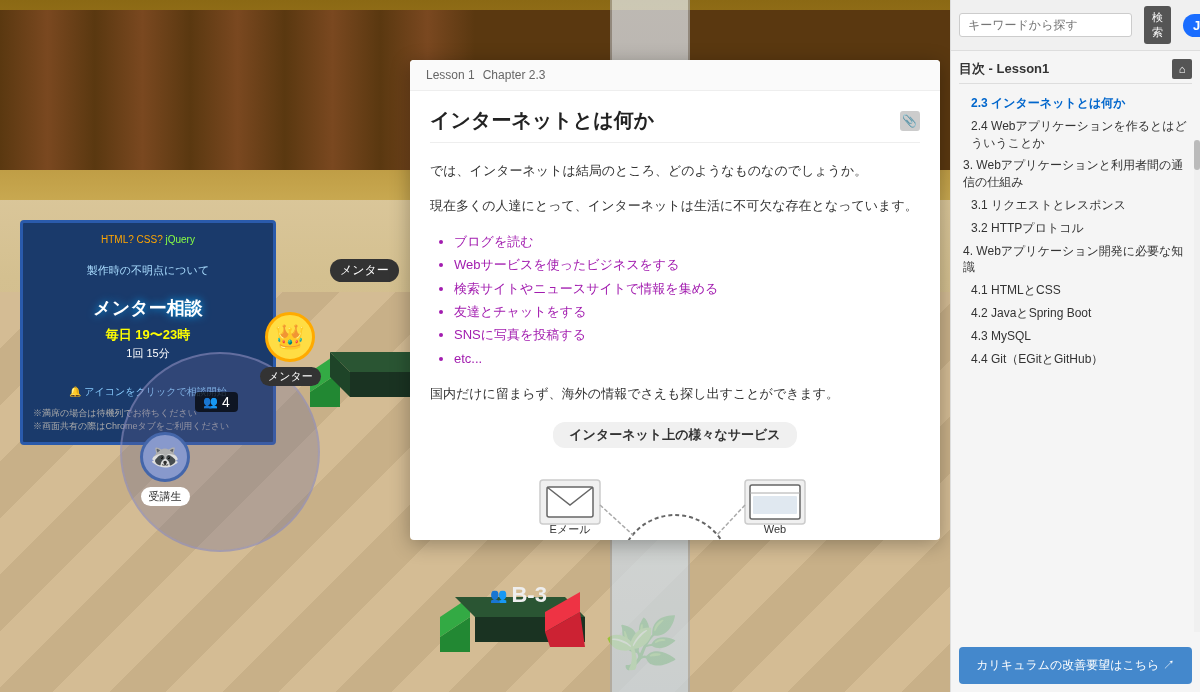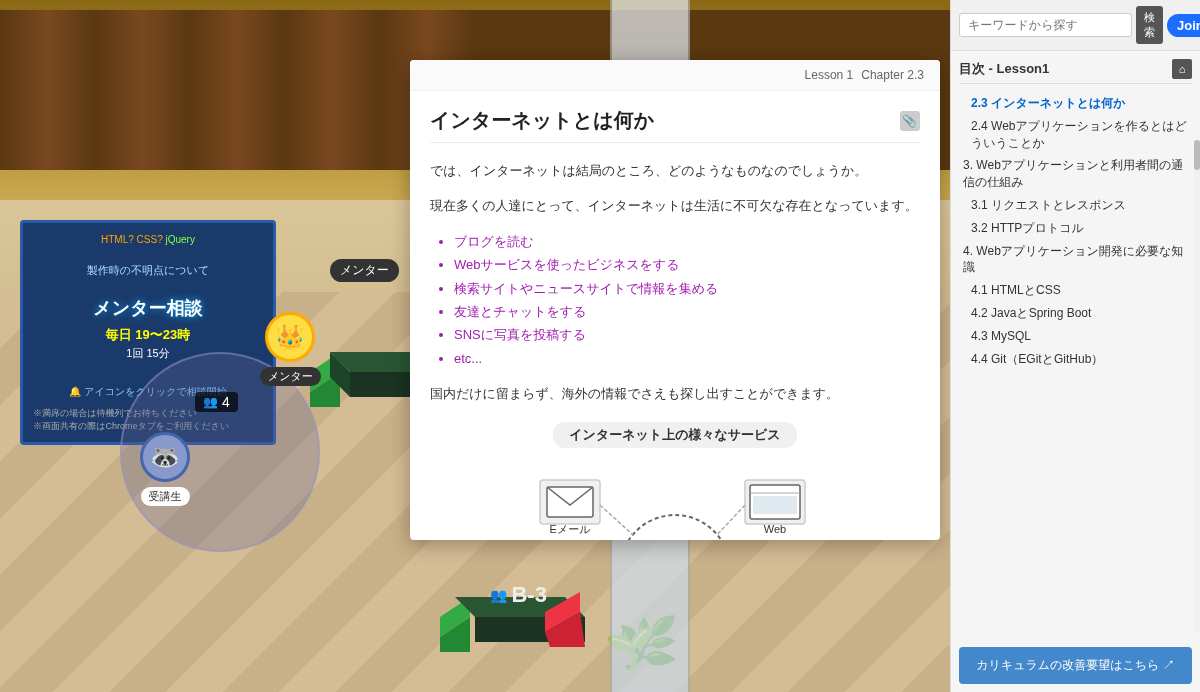--- a/index.html
+++ b/index.html
@@ -175,21 +175,21 @@
       display: flex;
       flex-direction: column;
     }
 
     .right-panel-header {
       display: flex;
       align-items: center;
       padding: 6px 8px;
       background: #f0f0f0;
       border-bottom: 1px solid #ddd;
-      gap: 4px;
+      gap: 12px;
     }
 
     .search-input {
       flex: 1;
       padding: 4px 8px;
       border: 1px solid #ccc;
       border-radius: 3px;
       font-size: 12px;
       background: white;
     }
@@ -301,21 +301,20 @@
 
     .lesson-breadcrumb {
       padding: 8px 16px;
       font-size: 12px;
       color: #666;
       border-bottom: 1px solid #eee;
       background: #fafafa;
       display: flex;
       align-items: center;
       gap: 4px;
-      justify-content: flex-end;
     }
 
     .lesson-content {
       padding: 16px 20px;
       overflow-y: auto;
       flex: 1;
     }
 
     .lesson-title {
       font-size: 20px;

